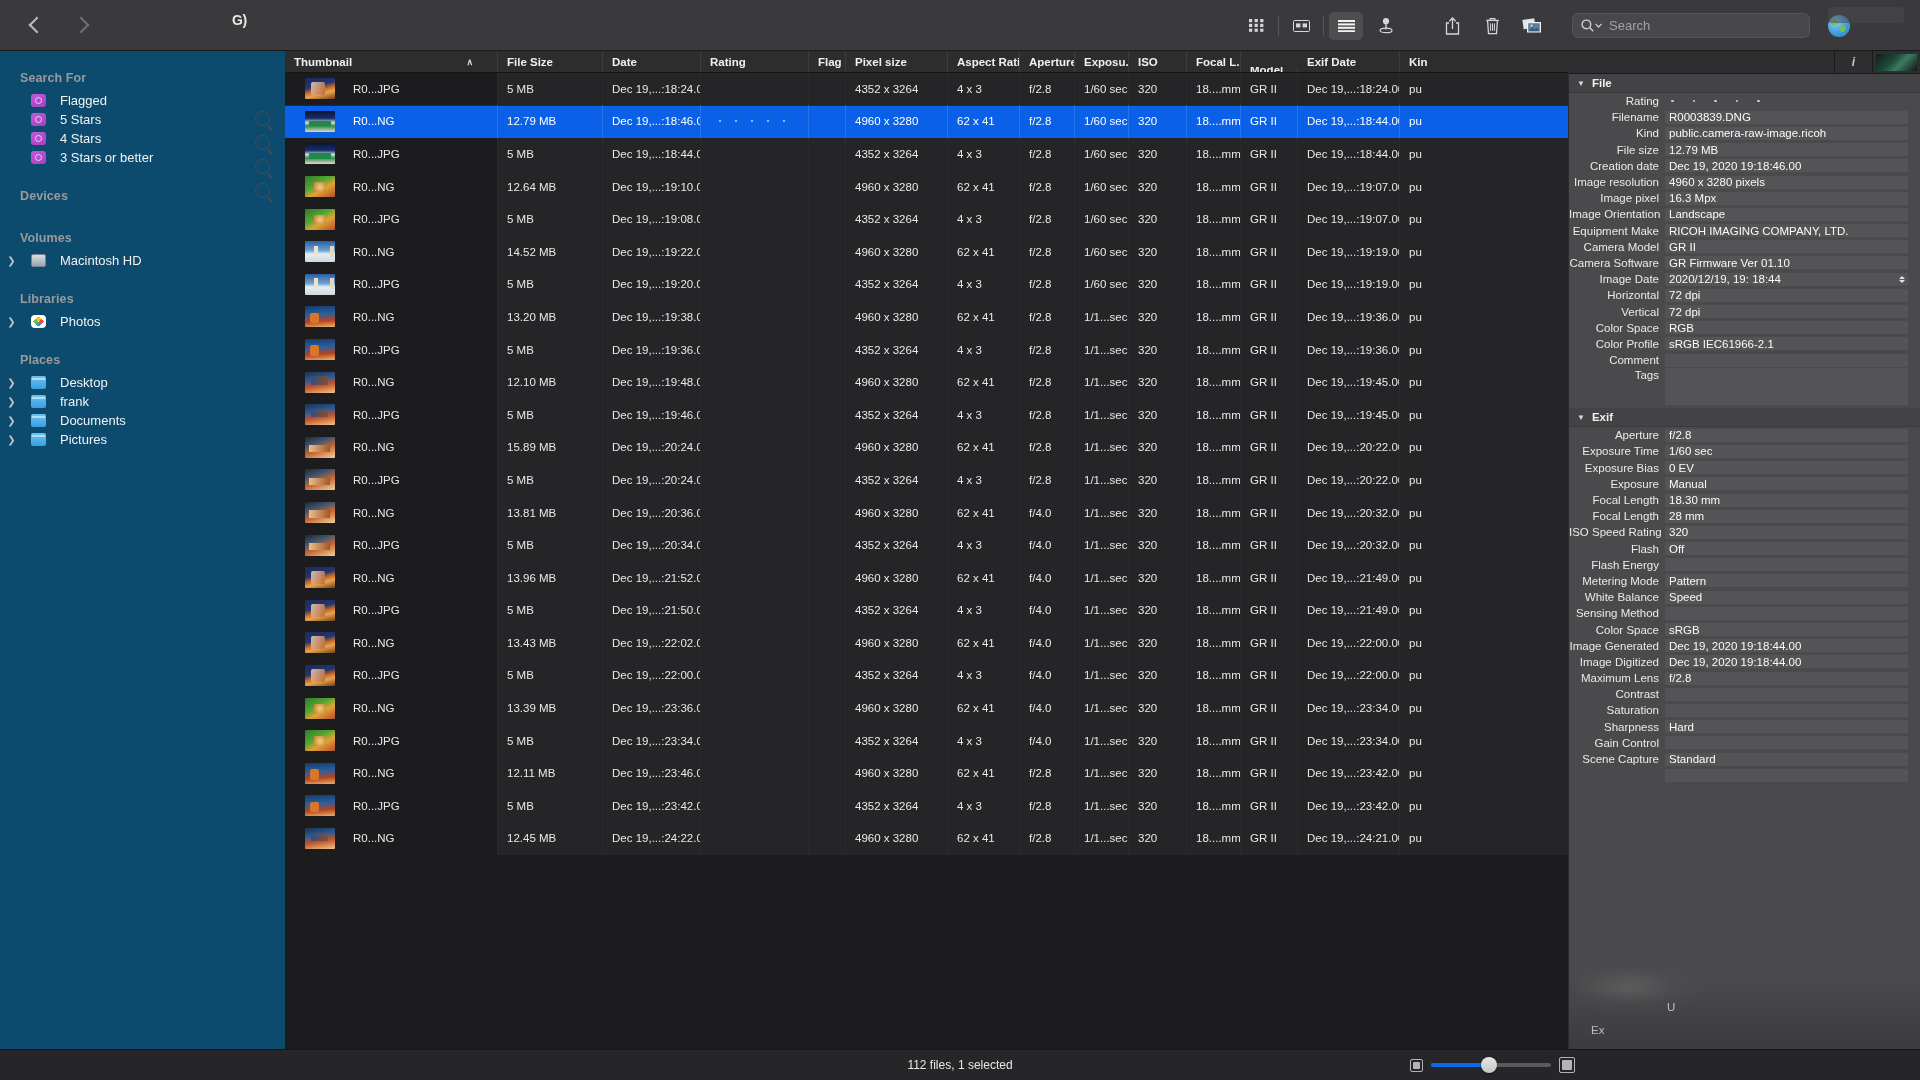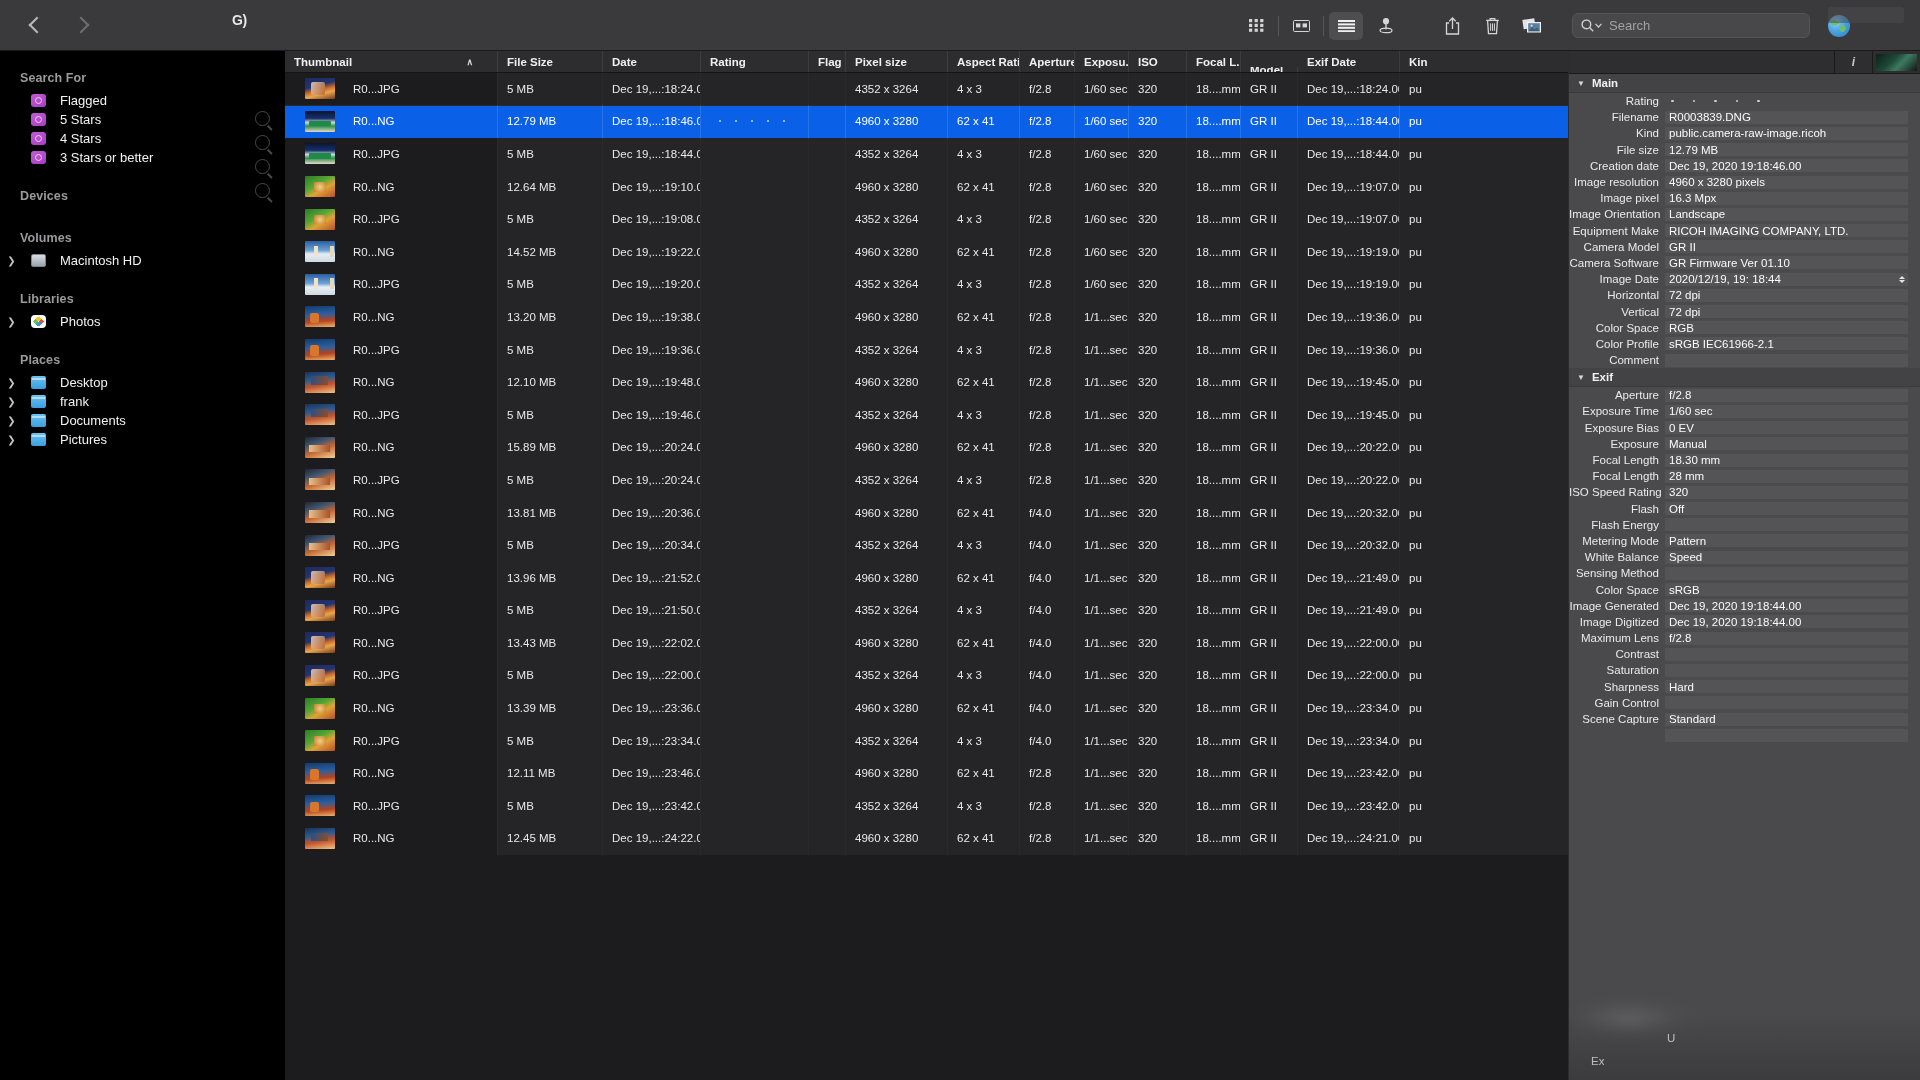--- a/index.html
+++ b/index.html
@@ -70,21 +70,21 @@
       radial-gradient(ellipse 5px 6px at 66% 62%, #6fbf6a 60%, transparent 61%);
   }
   .tb-far { width: 70px; }
   .win-ctl { position:absolute; right:16px; top:7px; width:76px; height:16px; background:#4a4a4c; border-radius:3px; opacity:.55;}
 
   
   .body { flex:1; display:flex; min-height:0; position:relative; }
 
   
   .sidebar {
-    width: 285px; min-width:285px; background:#000000;
+    width: 285px; min-width:285px; background:#0c4a6e;
     padding-top: 10px; overflow:hidden; position:relative;
   }
   .sb-group-title {
     font-size: 12.5px; color:#9a9a9c; font-weight:600;
     padding: 10px 0 4px 20px; letter-spacing:0.1px;
   }
   .sb-row { display:flex; align-items:center; height:15px; padding: 0 0 0 6px; gap: 14px; }
   .disc {
     width:11px; height:15px; display:flex; align-items:center; justify-content:center;
     color:#c3c3c5; font-size:10px;
@@ -979,21 +979,21 @@
       <div class="meta-tabs">
         <div class="mt-spacer"></div>
         <div class="mtab">i</div>
         <div class="mtab thumb-tab">
           <div class="mini"></div>
         </div>
       </div>
       <div class="meta-scroll" id="meta-root">
           <div class="sec-head">
             <span class="sec-chev">▼</span>
-            <span>Main</span>
+            <span>File</span>
           </div>
           <div class="mrow">
             <div class="mlabel">Rating</div>
             <div class="rating-stars">
               <span class="rstar"></span>
               <span class="rstar"></span>
               <span class="rstar"></span>
               <span class="rstar"></span>
               <span class="rstar"></span>
             </div>
@@ -1058,20 +1058,24 @@
             <div class="mval">RGB</div>
           </div>
           <div class="mrow">
             <div class="mlabel">Color Profile</div>
             <div class="mval">sRGB IEC61966-2.1</div>
           </div>
           <div class="mrow">
             <div class="mlabel">Comment</div>
             <div class="mval"></div>
           </div>
+          <div class="mrow tallrow">
+            <div class="mlabel">Tags</div>
+            <div class="mval tall"></div>
+          </div>
           <div class="sec-head">
             <span class="sec-chev">▼</span>
             <span>Exif</span>
           </div>
           <div class="mrow">
             <div class="mlabel">Aperture</div>
             <div class="mval">f/2.8</div>
           </div>
           <div class="mrow">
             <div class="mlabel">Exposure Time</div>
@@ -1158,14 +1162,25 @@
             <div class="mval"></div>
           </div>
         </div>
       <div class="meta-blur-art"></div>
       <div class="meta-fade"></div>
       <div class="meta-ghost" style="left:98px; bottom:36px;">U</div>
       <div class="meta-ghost" style="left:22px; bottom:13px;">Ex</div>
     </div>
   </div>
 
+  <div class="statusbar">
+    <div class="status-text">112 files, 1 selected</div>
+    <div class="zoom-ctl">
+      <div class="z-ico"></div>
+      <div class="slider">
+        <div class="slider-fill" id="slider-fill" style="width: 48%;"></div>
+        <div class="slider-thumb" id="slider-thumb" style="left: calc(48% - 8px);"></div>
+      </div>
+      <div class="z-ico big"></div>
+    </div>
+  </div>
 
 </div>
 
 </body></html>

